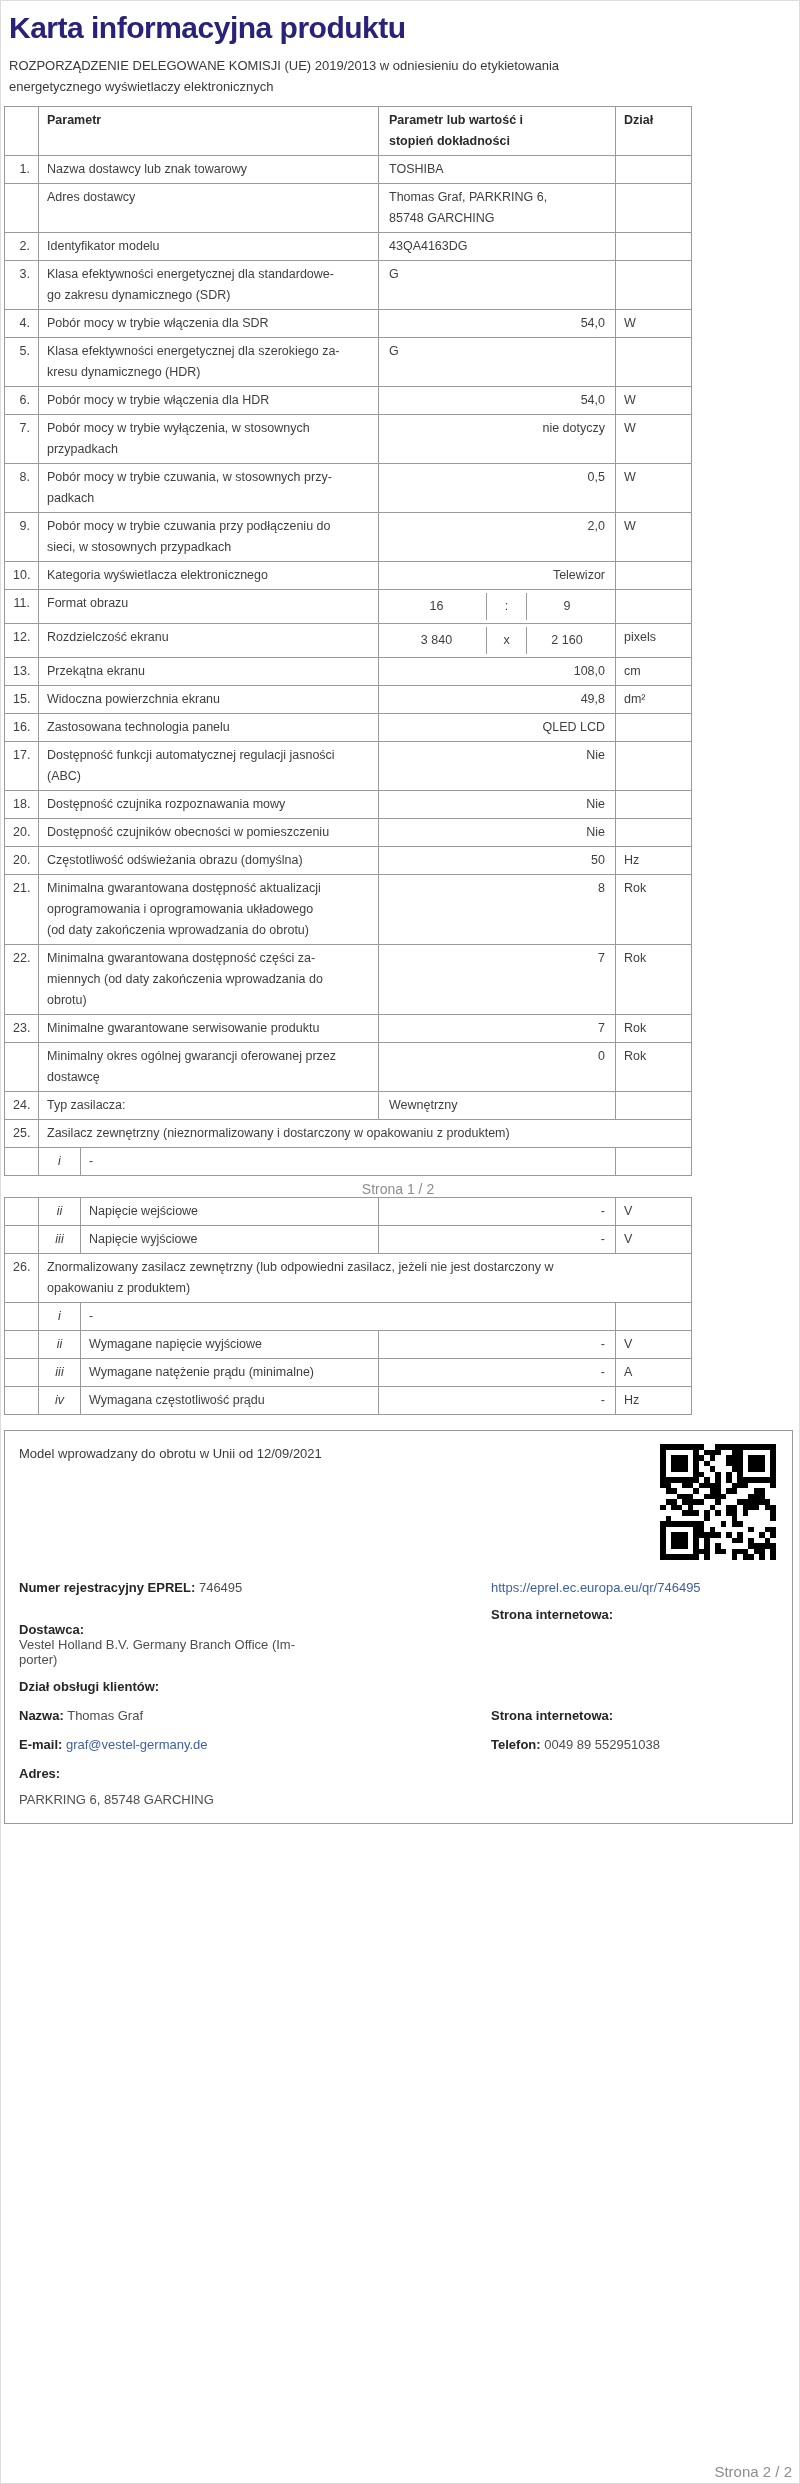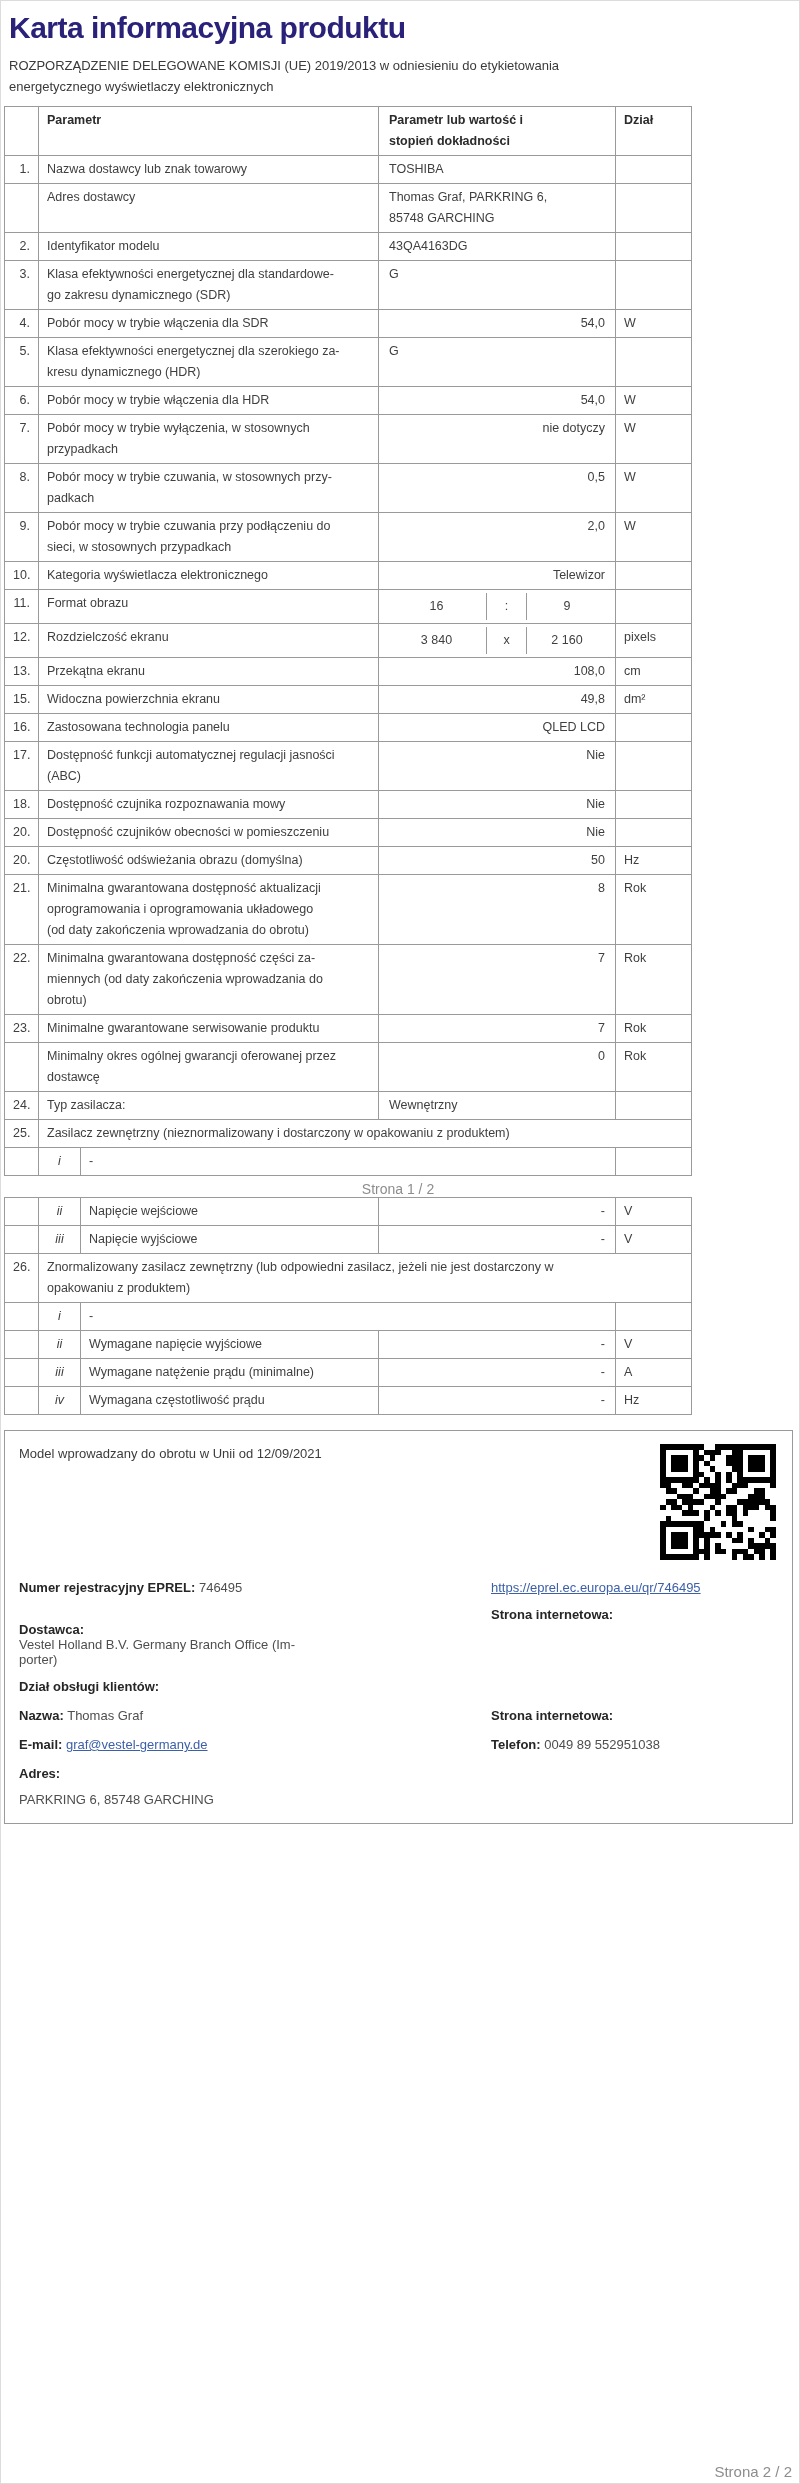--- a/index.html
+++ b/index.html
@@ -38,21 +38,21 @@
 
   
   .info-box{width:789px;margin:15px 0 0 3px;border:1px solid #9a9a9a;padding:13px 14px 16px 14px;
             box-sizing:border-box;font-size:13px;color:#4e4e4e;}
   .info-row{display:grid;grid-template-columns:458px 1fr;column-gap:14px;align-items:start;}
   .info-label{font-weight:bold;color:#262626;}
   .model-row{display:flex;justify-content:space-between;align-items:flex-start;min-height:122px;}
   .model-text{padding-top:2px;color:#3c3c3c;}
   .qr{width:116px;height:116px;margin-right:2px;}
   .mt14{margin-top:14px;} .mt12{margin-top:12px;}
-  a.doc-link{color:var(--link-color,#3c5fa8);text-decoration:underline;cursor:pointer;}
+  a.doc-link{color:var(--link-color,#3c5fa8);cursor:pointer;}
   .wrap2{white-space:pre-line;}
   .addr-line{margin-top:11px;}
   .strona2{position:absolute;right:7px;bottom:3px;font-size:15px;color:#8d8d8d;}
 </style>
 </head>
 <body>
 
 <div class="page-frame">
   <div class="inner">
 

